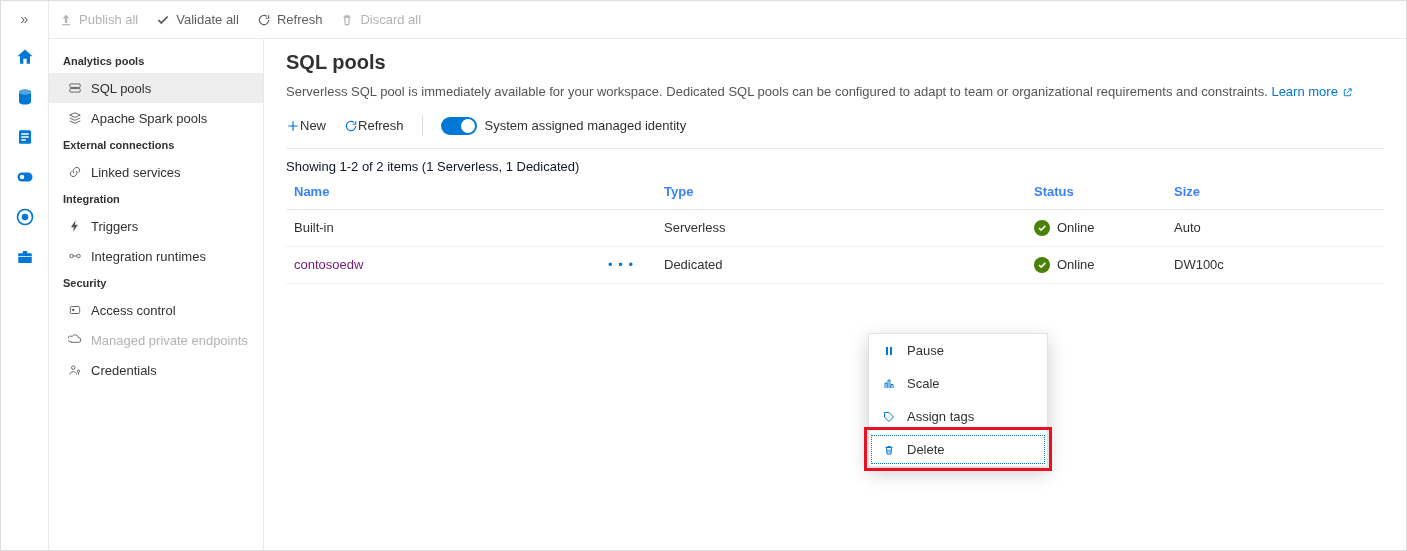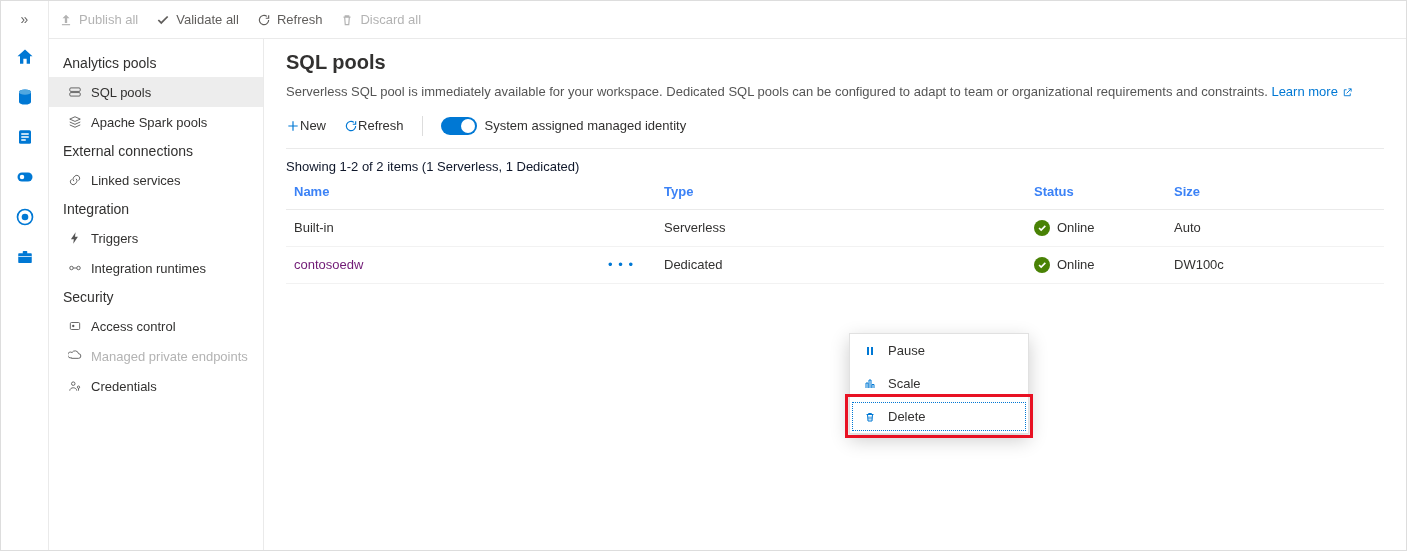--- a/index.html
+++ b/index.html
@@ -40,21 +40,21 @@
     color:#808080;
   }
   .toolbar .tb-item { display:flex; align-items:center; gap:6px; cursor:pointer; color:#605e5c;}
   .toolbar .tb-item.disabled { color:#b3b3b3; }
   .body { flex:1; display:flex; }
   .sidebar {
     width: 215px;
     border-right:1px solid #eaeaea;
     padding: 10px 0;
   }
-  .sidebar .section-hdr { font-weight:400; padding:6px 14px; color:#323130; font-size:14px;}
+  .sidebar .section-hdr { font-weight:700; padding:6px 14px; color:#323130; font-size:11px;}
   .sidebar .side-item {
     display:flex; align-items:center; gap:8px;
     padding:7px 14px 7px 18px;
     cursor:pointer; color:#323130;
   }
   .sidebar .side-item.active { background:#ededed; }
   .sidebar .side-item.disabled { color:#b3b3b3; }
   .side-icon { width:16px; height:16px; display:inline-flex; align-items:center; justify-content:center; color:#555;}
   .main { flex:1; padding:12px 22px; position:relative; }
   h1 { font-size:20px; font-weight:600; margin:0 0 8px; }
@@ -77,21 +77,21 @@
   td { padding:10px 8px; border-bottom:1px solid #f2f2f2; vertical-align:middle;}
   .name-link { color:#701a75; cursor:pointer;}
   .status-cell { display:flex; align-items:center; gap:7px;}
   .ok-badge {
     width:16px;height:16px;border-radius:50%;background:#498205;
     display:inline-flex;align-items:center;justify-content:center;
   }
   .more-dots { color:#0078d4; cursor:pointer; letter-spacing:1px; padding:0 8px;}
   .context-menu {
     position:absolute;
-    top: 294px; left: 585px;
+    top: 294px; left: 604px;
     width:180px;
     background:#fff;
     box-shadow:0 6px 18px rgba(0,0,0,.2);
     border:1px solid #e1e1e1;
     z-index:5;
   }
   .context-menu .cm-item {
     display:flex; align-items:center; gap:10px;
     padding:9px 12px; cursor:pointer; color:#323130;
   }
@@ -355,20 +355,28 @@
             <span>Pause</span>
           </div>
           <div class="cm-item">
             <span class="icn">
                 <svg width="12" height="12" viewBox="0 0 24 24">
                   <path fill="none" stroke="#0078d4" stroke-width="2" d="M4 20V10h4v10M10 20V4h4v16M16 20v-7h4v7"></path>
                 </svg>
               </span>
             <span>Scale</span>
           </div>
+          <div class="cm-item">
+            <span class="icn">
+                <svg width="12" height="12" viewBox="0 0 24 24">
+                  <path fill="none" stroke="#0078d4" stroke-width="2" d="M3 12V3h9l9 9-9 9zM7 7h.01"></path>
+                </svg>
+              </span>
+            <span>Assign tags</span>
+          </div>
           <div class="cm-item delete-item">
             <span class="icn">
                 <svg width="12" height="12" viewBox="0 0 24 24">
                   <path fill="none" stroke="#0078d4" stroke-width="2" d="M5 7h14M9 7V5h6v2M7 7l1 13h8l1-13M10 11v6M14 11v6"></path>
                 </svg>
               </span>
             <span>Delete</span>
           </div>
           <div class="highlight-box"></div>
         </div>

